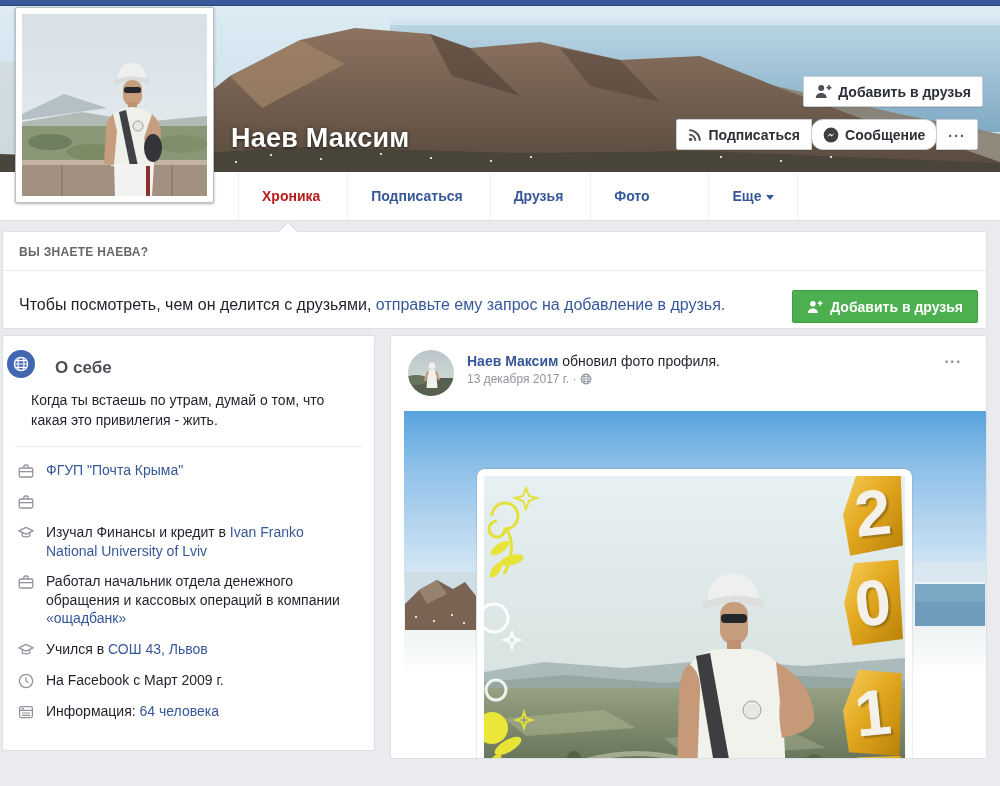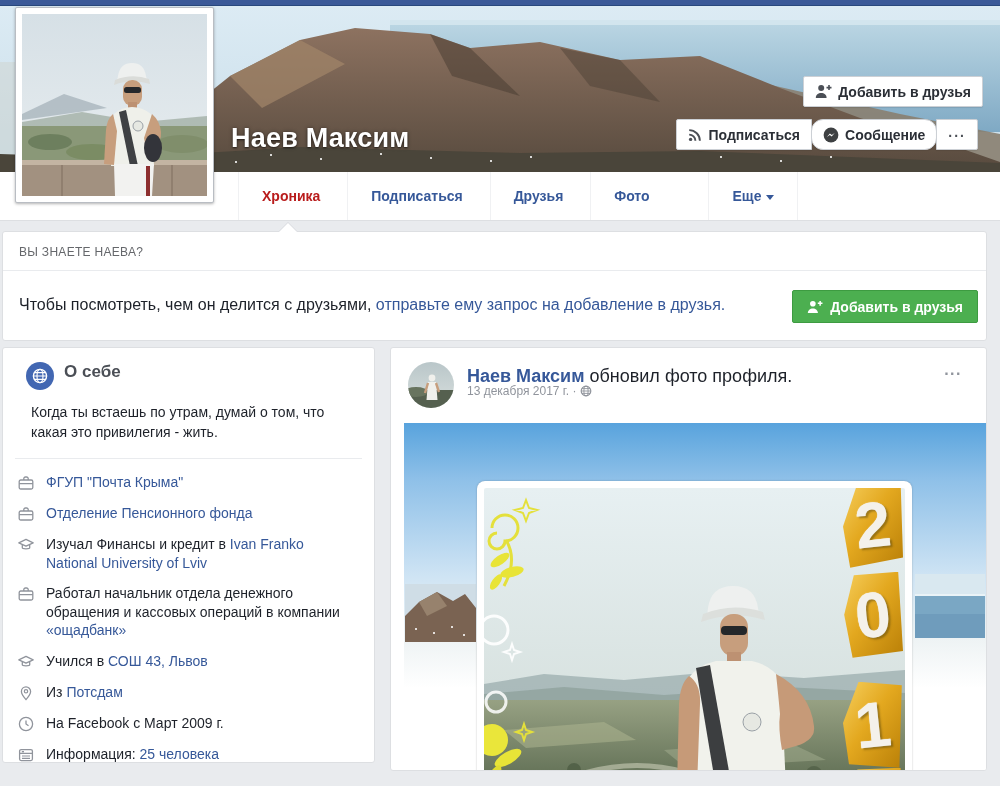--- a/index.html
+++ b/index.html
@@ -52,45 +52,45 @@
   .gapstrip{height:10px;}
   .notch{
     position:absolute;left:279px;top:223px;width:0;height:0;z-index:5;
     border-left:9px solid transparent;border-right:9px solid transparent;border-bottom:9px solid #fff;
     filter:drop-shadow(0 -1px 0 #d8dade);
   }
   
   .card{background:#fff;border:1px solid #dddfe2;border-radius:3px;box-sizing:border-box;}
   .banner{margin-left:2px;width:985px;position:relative;}
   .banner-head{padding:13px 16px 11px;border-bottom:1px solid #e9ebee;
-    font-size:12px;font-weight:400;color:#65676b;letter-spacing:.3px;}
-  .banner-body{position:relative;padding:24px 210px 24px 16px;font-size:16px;line-height:1.3;}
+    font-size:12px;font-weight:700;color:#65676b;letter-spacing:.3px;}
+  .banner-body{position:relative;padding:24px 210px 12px 16px;font-size:16px;line-height:1.3;}
   .banner-body a{color:#365899;text-decoration:none;cursor:pointer;}
   .btn-green{
     position:absolute;right:8px;top:19px;height:33px;padding:0 14px;
     display:inline-flex;align-items:center;gap:7px;
     background:#4caf50;border:1px solid #3d9b41;border-radius:2px;
     color:#fff;font-size:14px;font-weight:700;cursor:pointer;
   }
   
   .columns{position:relative;margin-top:6px;height:424px;}
   .sidebar{position:absolute;left:2px;top:0;width:373px;height:416px;overflow:hidden;}
-  .about-head{display:flex;align-items:flex-start;gap:10px;padding:14px 23px 4px;}
+  .about-head{display:flex;align-items:flex-end;gap:20px;padding:14px 4px 4px;}
   .about-circle{width:28px;height:28px;border-radius:50%;background:#4267b2;display:flex;align-items:center;justify-content:center;flex-shrink:0;}
   .about-title{font-size:17px;font-weight:600;color:#4b4f56;}
   .about-quote{margin:8px 28px 0;font-size:14px;line-height:1.45;color:#1d2129;}
   .about-divider{border-top:1px solid #e9ebee;margin:16px 12px 8px;}
   .about-row{display:flex;gap:11px;padding:6px 16px 6px 14px;font-size:14px;line-height:1.32;}
   .about-row .ic{flex-shrink:0;margin-top:1px;}
   .about-row a{color:#365899;text-decoration:none;cursor:pointer;}
   
   .post{position:absolute;left:390px;top:0;width:597px;height:424px;overflow:hidden;}
   .post-head{position:relative;height:63px;}
   .avatar{position:absolute;left:17px;top:14px;width:46px;height:46px;border-radius:50%;overflow:hidden;cursor:pointer;}
-  .post-title{position:absolute;left:76px;top:16px;font-size:18px;line-height:1.35;}
+  .post-title{position:absolute;left:76px;top:16px;font-size:14px;line-height:1.35;}
   .post-title a{color:#365899;font-weight:700;text-decoration:none;cursor:pointer;}
   .post-sub{position:absolute;left:76px;top:36px;font-size:12px;color:#90949c;display:flex;align-items:center;gap:4px;}
   .post-more{position:absolute;right:24px;top:14px;color:#90949c;font-weight:700;letter-spacing:1.5px;font-size:16px;cursor:pointer;line-height:1;}
   .post-photo{
     position:absolute;left:13px;top:75px;width:583px;height:349px;overflow:hidden;cursor:pointer;
     background:linear-gradient(#58a3dd 0%,#8ec0e8 16%,#cfe4f4 44%,#eef3f4 62%,#ffffff 76%,#ffffff 100%);
   }
   .strip{position:absolute;}
   .strip svg{display:block;}
   .pf-frame{
@@ -276,21 +276,20 @@
         <path d="M6.8 6V4.6A1.6 1.6 0 0 1 8.4 3h1.2a1.6 1.6 0 0 1 1.6 1.6V6M2.2 9.6h13.6" stroke="#90949c" stroke-width="1.3" fill="none"></path>
       </svg>
       <span><span></span><a>ФГУП "Почта Крыма"</a></span>
     </div>
 
     <div class="about-row">
       <svg class="ic" width="18" height="18" viewBox="0 0 18 18">
         <rect x="2.2" y="6" width="13.6" height="9" rx="1.5" fill="none" stroke="#90949c" stroke-width="1.3"></rect>
         <path d="M6.8 6V4.6A1.6 1.6 0 0 1 8.4 3h1.2a1.6 1.6 0 0 1 1.6 1.6V6M2.2 9.6h13.6" stroke="#90949c" stroke-width="1.3" fill="none"></path>
       </svg>
-      <span><span></span><a>Отделение Пенсионного фонда</a></span>
     </div>
 
     <div class="about-row">
       <svg class="ic" width="18" height="18" viewBox="0 0 18 18">
         <path d="M9 3.4 16.2 6.8 9 10.2 1.8 6.8z" fill="none" stroke="#90949c" stroke-width="1.3" stroke-linejoin="round"></path>
         <path d="M5.3 8.6v3.2c0 1.4 7.4 1.4 7.4 0V8.6" fill="none" stroke="#90949c" stroke-width="1.3"></path>
       </svg>
       <span><span>Изучал Финансы и кредит в </span><a>Ivan Franko National University of Lviv</a></span>
     </div>
 
@@ -303,44 +302,37 @@
     </div>
 
     <div class="about-row">
       <svg class="ic" width="18" height="18" viewBox="0 0 18 18">
         <path d="M9 3.4 16.2 6.8 9 10.2 1.8 6.8z" fill="none" stroke="#90949c" stroke-width="1.3" stroke-linejoin="round"></path>
         <path d="M5.3 8.6v3.2c0 1.4 7.4 1.4 7.4 0V8.6" fill="none" stroke="#90949c" stroke-width="1.3"></path>
       </svg>
       <span><span>Учился в </span><a>СОШ 43, Львов</a></span>
     </div>
 
-    <div class="about-row">
-      <svg class="ic" width="18" height="18" viewBox="0 0 18 18">
-        <path d="M9 15.6c3-3.4 4.6-5.9 4.6-8.1a4.6 4.6 0 1 0-9.2 0c0 2.2 1.6 4.7 4.6 8.1z" fill="none" stroke="#90949c" stroke-width="1.3"></path>
-        <circle cx="9" cy="7.3" r="1.7" fill="none" stroke="#90949c" stroke-width="1.2"></circle>
-      </svg>
-      <span><span>Из </span><a>Потсдам</a></span>
-    </div>
 
     <div class="about-row">
       <svg class="ic" width="18" height="18" viewBox="0 0 18 18">
         <circle cx="9" cy="9" r="6.6" fill="none" stroke="#90949c" stroke-width="1.3"></circle>
         <path d="M9 5.4V9l2.5 1.7" fill="none" stroke="#90949c" stroke-width="1.3"></path>
       </svg>
       <span><span>На Facebook с Март 2009 г.</span><a></a></span>
     </div>
 
     <div class="about-row">
       <svg class="ic" width="18" height="18" viewBox="0 0 18 18">
         <rect x="2.6" y="3.6" width="12.8" height="11" rx="1.5" fill="none" stroke="#90949c" stroke-width="1.3"></rect>
         <path d="M2.6 7.4h12.8" stroke="#90949c" stroke-width="1.3"></path>
         <rect x="4.8" y="5" width="2.2" height="1.4" fill="#90949c"></rect>
         <path d="M5 10h8M5 12.3h8" stroke="#90949c" stroke-width="1.2"></path>
       </svg>
-      <span><span>Информация: </span><a>25 человека</a></span>
+      <span><span>Информация: </span><a>64 человека</a></span>
     </div>
   </div>
 
   <div class="card post">
     <div class="post-head">
       <span class="avatar">
         <svg width="46" height="46" viewBox="0 0 46 46">
           <defs>
               <linearGradient id="avsky" x1="0" y1="0" x2="0" y2="1">
             <stop offset="0" stop-color="#b9c6c9"></stop>

